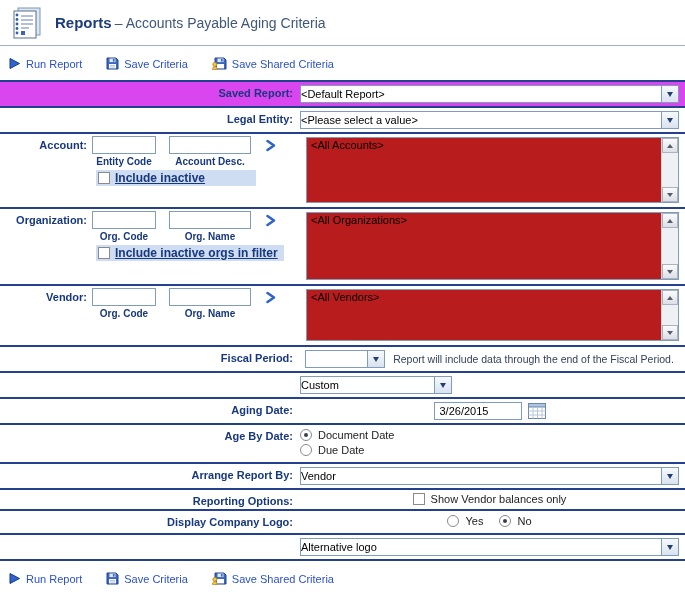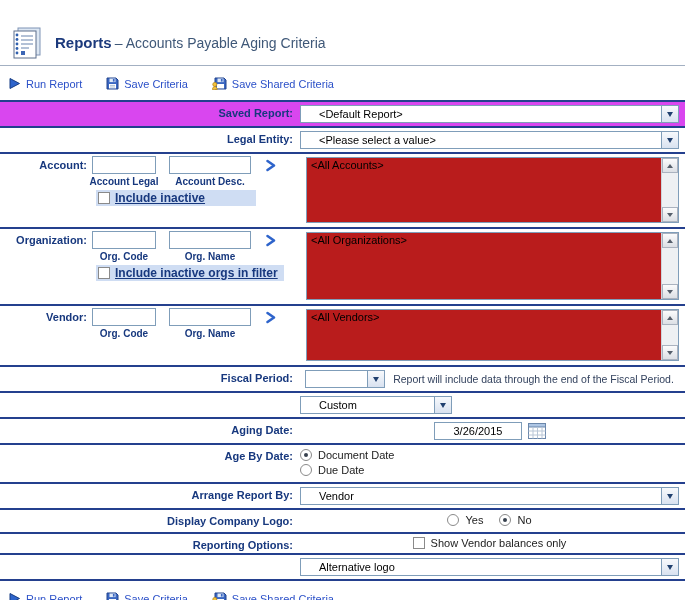--- a/index.html
+++ b/index.html
@@ -1,46 +1,46 @@
 <!DOCTYPE html>
 <html><head>
 <meta charset="utf-8">
 <style>
   * { box-sizing: border-box; margin: 0; padding: 0; }
   html,body { width:685px; height:600px; overflow:hidden; }
   body { font-family:"Liberation Sans",sans-serif; font-size:11px; background:#fff; color:#000; }
 
   
-  .hdr { display:flex; align-items:flex-start; gap:9px; padding:5px 20px 0 10px; height:46px; border-bottom:1px solid #a3b0c2;margin-top:20px; }
+  .hdr { display:flex; align-items:flex-start; gap:9px; padding:5px 20px 0 10px; height:46px; border-bottom:1px solid #a3b0c2; }
   .titles { padding-top:9px; white-space:nowrap; }
   .t1 { font-size:15px; font-weight:bold; color:#1c3a7c; }
   .t2 { font-size:14px; color:#3f5878; }
 
   
   .toolbar { display:flex; align-items:center; gap:24px; padding:11px 8px 10px 8px; }
   .tlink { display:flex; align-items:center; gap:5px; color:#2b50c8; cursor:pointer; text-decoration:none; }
   .tlink svg { display:block; }
 
   
   .formwrap { border-bottom:2px solid #24408e; }
   .frow { display:flex; align-items:flex-start; border-top:2px solid #24408e; padding:2px 4px; background:#fff; }
   .frow.hl { background:#d946ef; }
   .flabel { width:296px; flex:none; text-align:right; padding:3px 7px 0 0; font-weight:bold; color:#17387e; white-space:nowrap; }
   .fcontent { flex:1; min-width:0; padding:1px 2px 1px 0; }
   .hstack { display:flex; align-items:center; gap:6px;justify-content:center; }
 
   
   .select { display:flex; align-items:center; height:18px; border:1px solid #7f9db9; background:#fff; cursor:pointer; }
-  .sval { flex:1; min-width:0; padding:0 18px; height:16px; line-height:16px; white-space:nowrap; overflow:hidden; }
+  .sval { flex:1; min-width:0; padding:0 0; height:16px; line-height:16px; white-space:nowrap; overflow:hidden; }
   .sbtn { width:17px; flex:none; align-self:stretch; display:flex; align-items:center; justify-content:center; border-left:1px solid #7f9db9; background:linear-gradient(#f7f9fc,#d9e2f0); }
   .tri  { width:0; height:0; border-left:3.5px solid transparent; border-right:3.5px solid transparent; border-top:5px solid #20406f; }
   .wfull { width:100%; } .w80s { width:80px; } .w152 { width:152px;gap:32px; }
 
   
-  .ti { height:18px; border:1px solid #7f9db9; padding:0 19px; font:inherit; background:#fff; }
+  .ti { height:18px; border:1px solid #7f9db9; padding:0 5px; font:inherit; background:#fff; }
   .w64 { width:64px; } .w82 { width:82px; } .w88 { width:88px; }
 
   
   .lp { width:300px; flex:none; }
   .lptop { display:flex; }
   .lplabel { width:88px; flex:none; text-align:right; padding:3px 5px 0 0; font-weight:bold; color:#17387e; white-space:nowrap; }
   .fields { display:flex; align-items:flex-start; }
   .fcol { display:flex; flex-direction:column; align-items:center; margin-right:13px; }
   .fcol.narrow { width:64px; } .fcol.wide { width:82px; }
   .sub { font-size:10px; font-weight:bold; color:#17387e; margin-top:2px; white-space:nowrap; }
@@ -149,21 +149,21 @@
     </div>
   </div>
 
   <div class="frow">
     <div class="lp">
       <div class="lptop">
         <div class="lplabel">Account:</div>
         <div class="fields">
           <div class="fcol narrow">
             <input class="ti w64" value="" style="">
-            <div class="sub">Account Legal</div>
+            <div class="sub">Entity Code</div>
           </div>
           <div class="fcol wide">
             <input class="ti w82" value="" style="">
             <div class="sub">Account Desc.</div>
           </div>
           <span class="gobtn">
             <svg width="13" height="13" viewBox="0 0 13 13">
               <path d="M3.5 2 L10 6.5 L3.5 11" fill="none" stroke="#2e64cb" stroke-width="2.6" stroke-linecap="round" stroke-linejoin="round"></path>
             </svg>
           </span>
@@ -328,42 +328,42 @@
       <div class="select wfull">
         <span class="sval">Vendor</span>
         <span class="sbtn">
             <i class="tri"></i>
           </span>
       </div>
     </div>
   </div>
 
   <div class="frow">
+    <div class="flabel">Reporting Options:</div>
+    <div class="fcontent hstack">
+      <span class="cb"></span>
+      <span class="rlabel">Show Vendor balances only</span>
+    </div>
+  </div>
+
+  <div class="frow">
     <div class="flabel">Display Company Logo:</div>
     <div class="fcontent hstack gap16">
       <span class="rline">
         <span class="radio"></span>
         <span class="rlabel">Yes</span>
       </span>
       <span class="rline">
         <span class="radio on"></span>
         <span class="rlabel">No</span>
       </span>
     </div>
   </div>
 
   <div class="frow">
-    <div class="flabel">Reporting Options:</div>
-    <div class="fcontent hstack">
-      <span class="cb"></span>
-      <span class="rlabel">Show Vendor balances only</span>
-    </div>
-  </div>
-
-  <div class="frow">
     <div class="flabel"></div>
     <div class="fcontent">
       <div class="select wfull">
         <span class="sval">Alternative logo</span>
         <span class="sbtn">
             <i class="tri"></i>
           </span>
       </div>
     </div>
   </div>

